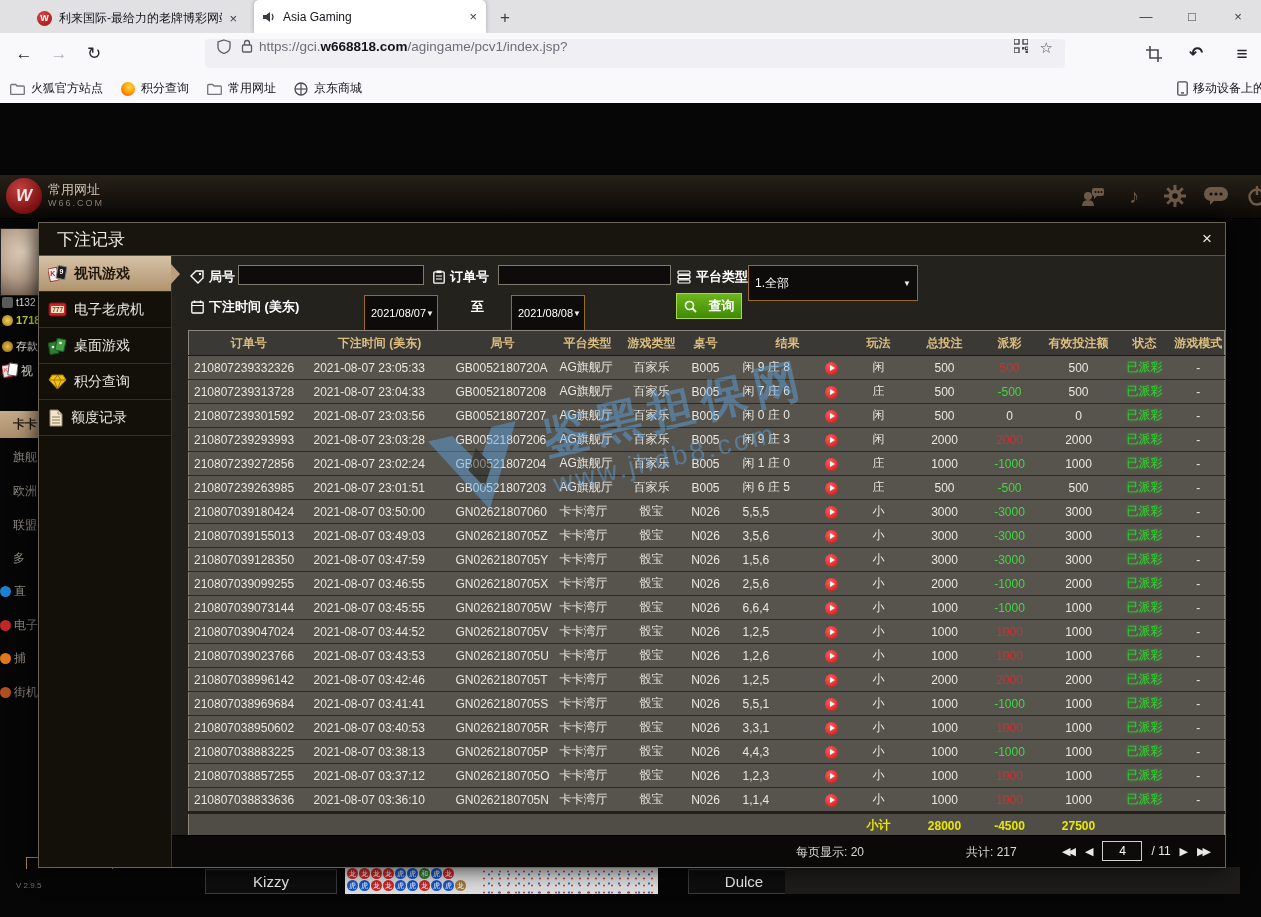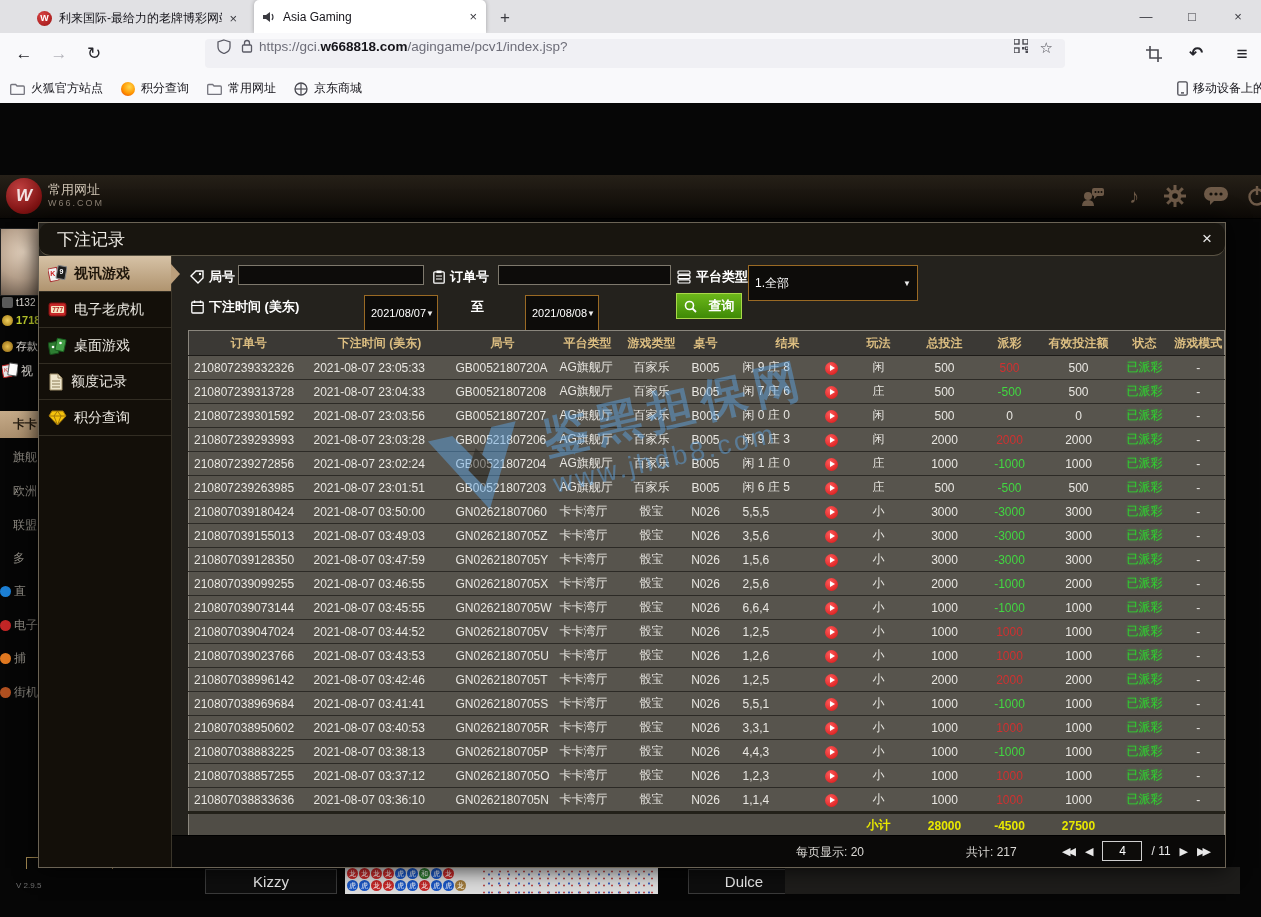--- a/index.html
+++ b/index.html
@@ -61,21 +61,21 @@
   .circ-row{display:flex;gap:1px;margin-bottom:1px;}
   .rc{width:11px;height:11px;border-radius:50%;color:#fff;font-size:7px;display:flex;align-items:center;justify-content:center;}
   .dotfield{position:absolute;left:135px;top:0;right:0;bottom:0;opacity:.85;
      background-image:radial-gradient(#b03030 1.1px,transparent 1.3px),radial-gradient(#2247bb 1.1px,transparent 1.3px);
      background-size:8px 7px,10px 9px;background-position:0 1px,4px 3px;}
   .rightstrip{position:absolute;left:785px;top:1px;width:455px;height:27px;background:#1e1d1b;}
   
   .modal{position:absolute;left:38px;top:119px;width:1186px;height:644px;background:#24221d;
      border:1px solid #6b6355;box-shadow:0 0 22px rgba(0,0,0,.85);z-index:10;}
   .modal-title{height:32px;background:#18150f;border-bottom:1px solid #5a5344;color:#f2efe8;font-size:17px;
-     display:flex;align-items:center;padding-left:18px;border-radius:11px;}
+     display:flex;align-items:center;padding-left:18px;}
   .close-x{margin-left:auto;width:36px;text-align:center;color:#e8e8e8;font-size:17px;cursor:default;}
   .modal-body{display:flex;height:611px;}
   .menu{width:132px;background:#130f09;border-right:1px solid #3a352a;flex:0 0 132px;}
   .menu-item{height:35px;border-bottom:1px solid #322d23;display:flex;align-items:center;gap:7px;padding-left:9px;
      color:#ebe8e1;font-size:14px;position:relative;}
   .menu-item.active{background:linear-gradient(#d6c2a6,#b0946f);color:#1e150a;font-weight:bold;z-index:3;}
   .menu-item.active::after{content:"";position:absolute;right:-9px;top:8px;border-left:9px solid #bb9f7c;
      border-top:10px solid transparent;border-bottom:10px solid transparent;}
   .content{flex:1;position:relative;background:#24221d;}
   
@@ -355,36 +355,36 @@
           <div class="menu-item">
             <svg width="19" height="18" viewBox="0 0 19 18">
               <rect x="1" y="5" width="9" height="12" rx="1" fill="#2e7d32" stroke="#164a19" transform="rotate(-10 5.5 11)"></rect>
               <rect x="8" y="2" width="9" height="12" rx="1" fill="#43a047" stroke="#1b5e20" transform="rotate(12 12.5 8)"></rect>
               <circle cx="12.5" cy="6" r="1.3" fill="#fff"></circle>
               <circle cx="5" cy="10" r="1.3" fill="#fff"></circle>
             </svg>
             <span>桌面游戏</span>
           </div>
           <div class="menu-item">
+            <svg width="19" height="16" viewBox="0 0 19 16">
+              <polygon points="4,1 15,1 18,6 9.5,15 1,6" fill="#f4c20d" stroke="#a3780a"></polygon>
+              <polyline points="1,6 18,6" stroke="#a3780a" fill="none"></polyline>
+              <polyline points="6,6 9.5,15 13,6 9.5,1 6,6" stroke="#a3780a" fill="none"></polyline>
+            </svg>
+            <span>积分查询</span>
+          </div>
+          <div class="menu-item">
             <svg width="16" height="18" viewBox="0 0 16 18">
               <path d="M2 1 h8 l4 4 v12 h-12 Z" fill="#efe6cd" stroke="#9a8a66"></path>
               <path d="M10 1 v4 h4" fill="none" stroke="#9a8a66"></path>
               <line x1="4" y1="8" x2="12" y2="8" stroke="#8a7a56"></line>
               <line x1="4" y1="11" x2="12" y2="11" stroke="#8a7a56"></line>
               <line x1="4" y1="14" x2="12" y2="14" stroke="#8a7a56"></line>
             </svg>
             <span>额度记录</span>
-          </div>
-          <div class="menu-item">
-            <svg width="19" height="16" viewBox="0 0 19 16">
-              <polygon points="4,1 15,1 18,6 9.5,15 1,6" fill="#f4c20d" stroke="#a3780a"></polygon>
-              <polyline points="1,6 18,6" stroke="#a3780a" fill="none"></polyline>
-              <polyline points="6,6 9.5,15 13,6 9.5,1 6,6" stroke="#a3780a" fill="none"></polyline>
-            </svg>
-            <span>积分查询</span>
           </div>
         </div>
       <div class="content">
 
         <div class="flabel" style="left:18px;top:11px">
           <svg width="14" height="14" viewBox="0 0 14 14">
               <path d="M1 6 L6 1 H13 V8 L8 13 Z" fill="none" stroke="#fff" stroke-width="1.4"></path>
               <circle cx="10" cy="4" r="1.2" fill="#fff"></circle>
             </svg>
           <span>局号</span>
@@ -420,21 +420,21 @@
               <line x1="9.5" y1="0.5" x2="9.5" y2="3" stroke="#fff" stroke-width="1.3"></line>
               <line x1="1" y1="5.5" x2="12" y2="5.5" stroke="#fff"></line>
             </svg>
           <span>下注时间 (美东)</span>
         </div>
         <div class="fselect" style="left:192px;top:39px;width:74px;font-size:11px">
           <span>2021/08/07</span>
           <span class="car">▼</span>
         </div>
         <div class="flabel" style="left:299px;top:41px">至</div>
-        <div class="fselect" style="left:353px;top:39px;width:74px;font-size:11px">
+        <div class="fselect" style="left:339px;top:39px;width:74px;font-size:11px">
           <span>2021/08/08</span>
           <span class="car">▼</span>
         </div>
         <div class="search-btn">
           <svg width="13" height="13" viewBox="0 0 13 13">
               <circle cx="5.5" cy="5.5" r="4" fill="none" stroke="#fff" stroke-width="1.6"></circle>
               <line x1="8.5" y1="8.5" x2="12" y2="12" stroke="#fff" stroke-width="1.8"></line>
             </svg>
           <span>查询</span>
         </div>

